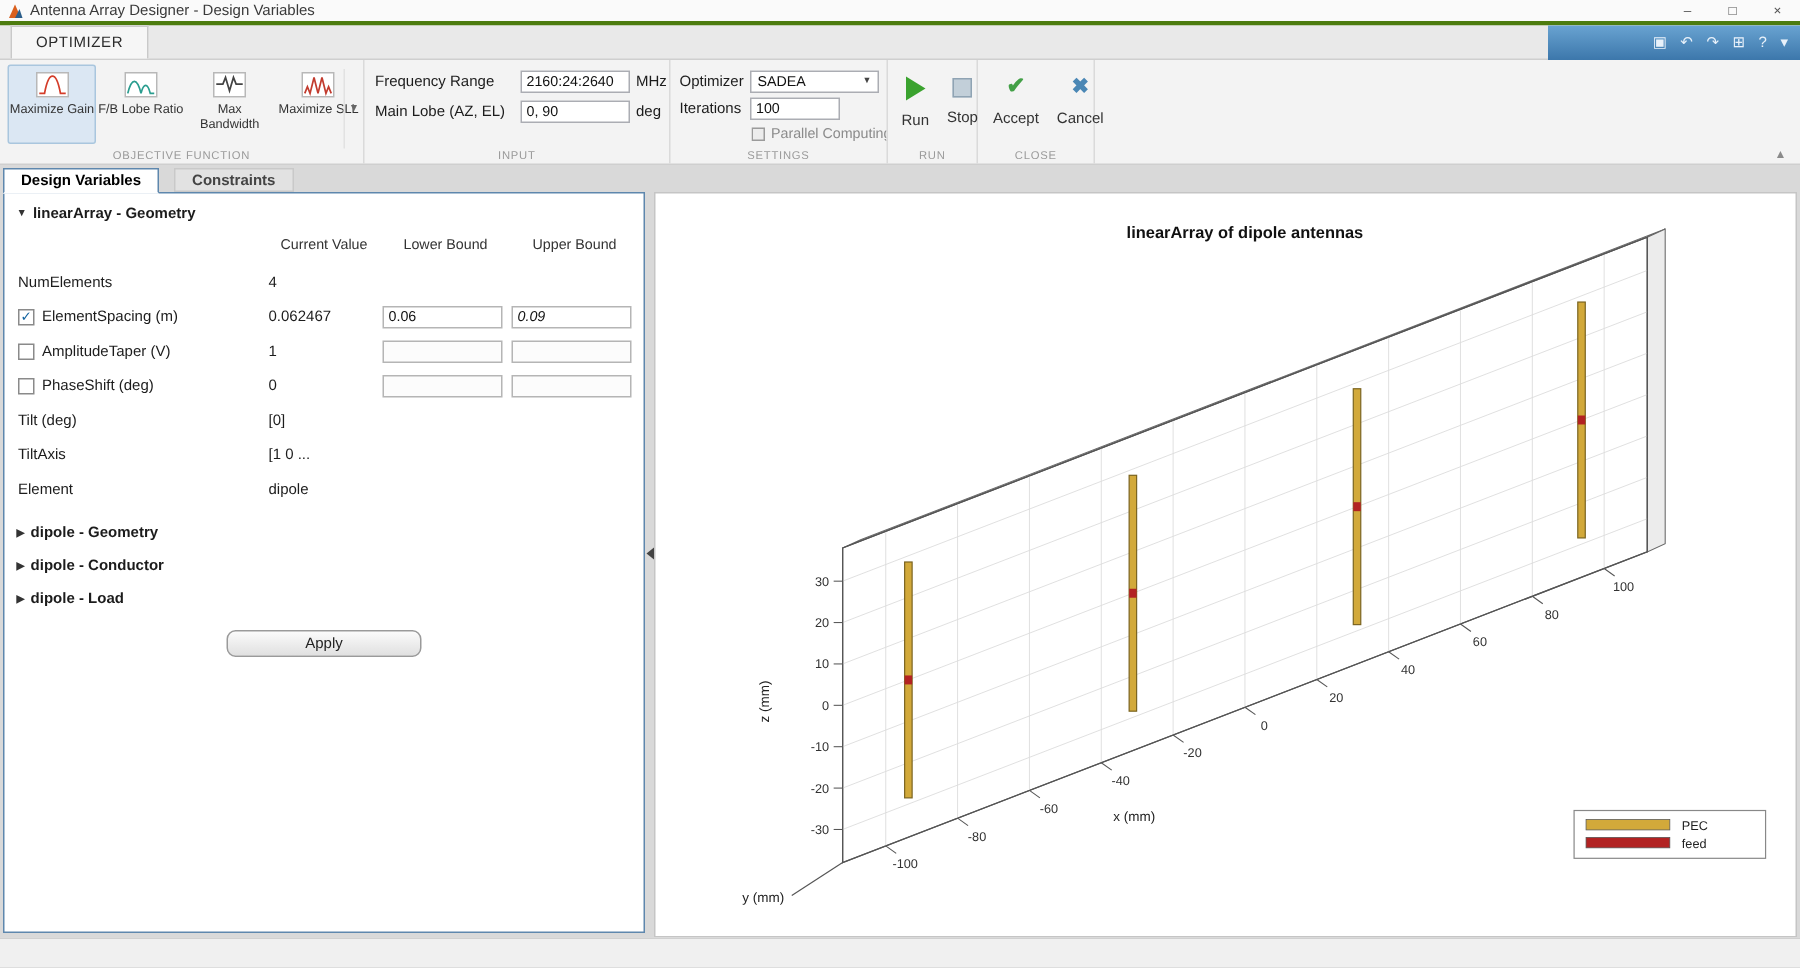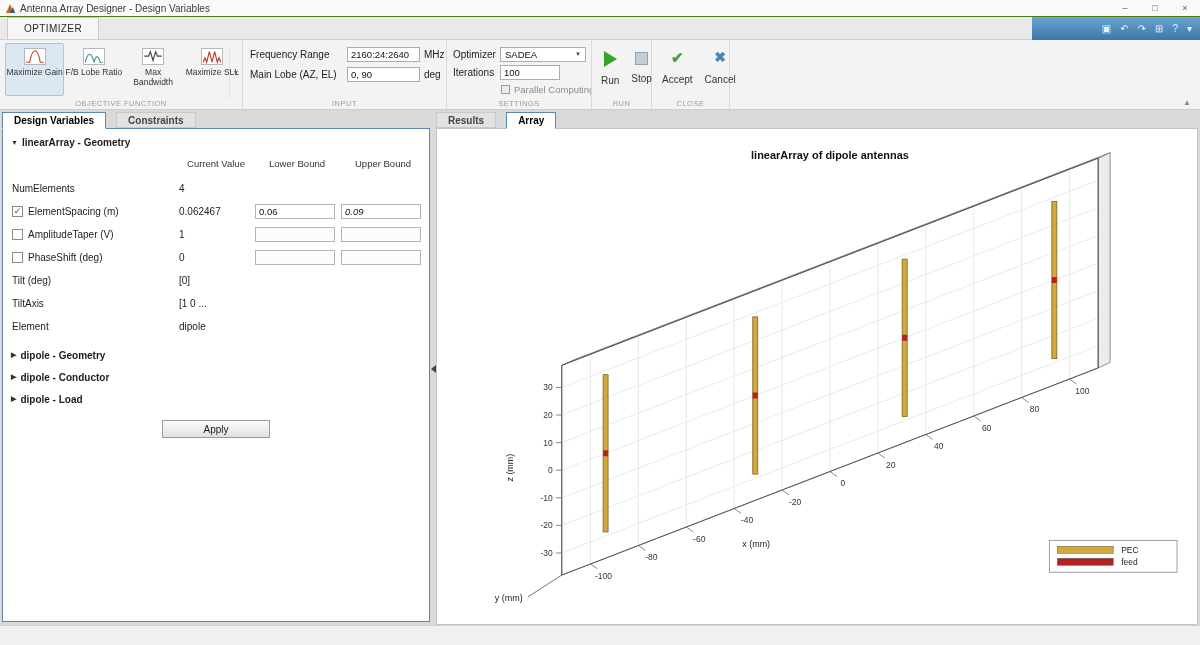--- a/index.html
+++ b/index.html
@@ -1,18 +1,18 @@
 <!DOCTYPE html>
 <html><head>
 <meta charset="utf-8">
 <style>
   *{margin:0;padding:0;box-sizing:border-box;}
   html,body{width:1200px;height:645px;overflow:hidden;font-family:"Liberation Sans",sans-serif;background:#d9d9d9;position:relative;}
   
-  .titlebar{position:absolute;top:0;left:0;right:0;height:17px;background:#fafafa;border-bottom:1px solid #4d7c0f;display:flex;align-items:center;padding-left:5px;}
+  .titlebar{position:absolute;top:0;left:0;right:0;height:17px;background:#fafafa;border-bottom:3px solid #4d7c0f;display:flex;align-items:center;padding-left:5px;}
   .title-text{font-size:10px;color:#3a3a3a;margin-left:4px;}
   .win-controls{margin-left:auto;display:flex;}
   .win-btn{width:30px;height:17px;display:flex;align-items:center;justify-content:center;font-size:9px;color:#555;}
   
   .tabstrip{position:absolute;top:17px;left:0;right:0;height:23px;background:#e9e9e9;border-bottom:1px solid #cfcfcf;display:flex;align-items:flex-end;}
   .main-tab{height:22px;padding:0 16px;margin-left:7px;background:#f6f6f6;border:1px solid #c9c9c9;border-bottom:none;display:flex;align-items:center;font-size:10px;color:#2b2b2b;letter-spacing:.4px;}
   .qat{position:absolute;right:0;top:0;height:23px;width:168px;background:linear-gradient(#69a3d1,#3c77ab);display:flex;align-items:center;justify-content:flex-end;gap:9px;padding-right:8px;}
   .qat-icon{color:#e8f1fa;font-size:10px;line-height:1;}
   
   .ribbon{position:absolute;top:40px;left:0;right:0;height:70px;background:#f3f3f3;border-bottom:1px solid #cfcfcf;display:flex;}
@@ -59,21 +59,21 @@
   .ch-lower{position:absolute;left:252px;width:84px;text-align:center;}
   .ch-upper{position:absolute;left:338px;width:84px;text-align:center;}
   .dv-row{position:relative;height:23px;display:flex;align-items:center;padding-left:9px;font-size:10px;color:#1c1c1c;}
   .cb{width:11px;height:11px;border:1px solid #8a8a8a;background:#fff;margin-right:5px;flex:none;display:flex;align-items:center;justify-content:center;font-size:9px;color:#1464a0;line-height:1;}
   .row-value{position:absolute;left:176px;}
   .bound-input{position:absolute;width:80px;height:15px;border:1px solid #b5b5b5;background:#fff;font-size:9.5px;padding:0 3px;font-family:inherit;color:#111;}
   .bound-input:disabled{background:#fcfcfc;}
   .bound-lower{left:252px;}
   .bound-upper{left:338px;font-style:italic;}
   .group2{display:flex;align-items:center;gap:4px;font-weight:bold;font-size:10px;color:#1c1c1c;height:22px;padding-left:8px;}
-  .apply-btn{display:block;margin:10px auto 0;width:108px;height:18px;font-size:10px;font-family:inherit;color:#222;background:linear-gradient(#fbfbfb,#e0e0e0);border:1px solid #9a9a9a;border-radius:0;}
+  .apply-btn{display:block;margin:10px auto 0;width:130px;height:18px;font-size:10px;font-family:inherit;color:#222;background:linear-gradient(#fbfbfb,#e0e0e0);border:1px solid #9a9a9a;border-radius:6px;}
   .splitter{position:absolute;left:430px;top:112px;width:6px;bottom:23px;}
   .split-handle{position:absolute;top:253px;left:1px;width:0;height:0;border-top:4px solid transparent;border-bottom:4px solid transparent;border-right:5px solid #444;}
   .right-panel{position:absolute;left:436px;top:112px;right:2px;bottom:20px;}
   .right-body{position:absolute;top:16px;left:0;right:0;bottom:0;background:#fff;border:1px solid #c5c5c5;}
   .right-body svg{position:absolute;inset:0;width:100%;height:100%;}
   svg text{font-family:"Liberation Sans",sans-serif;}
   .statusbar{position:absolute;left:0;right:0;bottom:0;height:20px;background:#f0f0f0;border-top:1px solid #d0d0d0;}
 </style>
 </head>
 <body>
@@ -269,24 +269,20 @@
       </div>
     <button class="apply-btn">Apply</button>
   </div>
 </div>
 
 <div class="splitter">
   <div class="split-handle"></div>
 </div>
 
 <div class="right-panel">
-  <div class="panel-tabs">
-      <div class="ptab">Results</div>
-      <div class="ptab selected">Array</div>
-    </div>
   <div class="right-body">
     <svg viewBox="0 0 762 497" preserveAspectRatio="none">
         <polygon points="125.1,237.3 662.9,29.3 674.9,23.8 137.1,231.8" fill="#f4f4f4" stroke="#666" stroke-width="0.7"></polygon>
         <polygon points="662.9,29.3 674.9,23.8 674.9,234.4 662.9,239.9" fill="#ececec" stroke="#666" stroke-width="0.7"></polygon>
         <polygon points="125.1,237.3 662.9,29.3 662.9,239.9 125.1,447.9" fill="#ffffff" stroke="#555" stroke-width="0.8"></polygon>
         <line x1="125.08800000000002" y1="259.49199999999996" x2="662.912" y2="51.50800000000001" stroke="#dcdcdc" stroke-width="0.6"></line>
         <line x1="125.08800000000002" y1="287.192" x2="662.912" y2="79.208" stroke="#dcdcdc" stroke-width="0.6"></line>
         <line x1="125.08800000000002" y1="314.892" x2="662.912" y2="106.908" stroke="#dcdcdc" stroke-width="0.6"></line>
         <line x1="125.08800000000002" y1="342.592" x2="662.912" y2="134.608" stroke="#dcdcdc" stroke-width="0.6"></line>
         <line x1="125.08800000000002" y1="370.292" x2="662.912" y2="162.308" stroke="#dcdcdc" stroke-width="0.6"></line>

